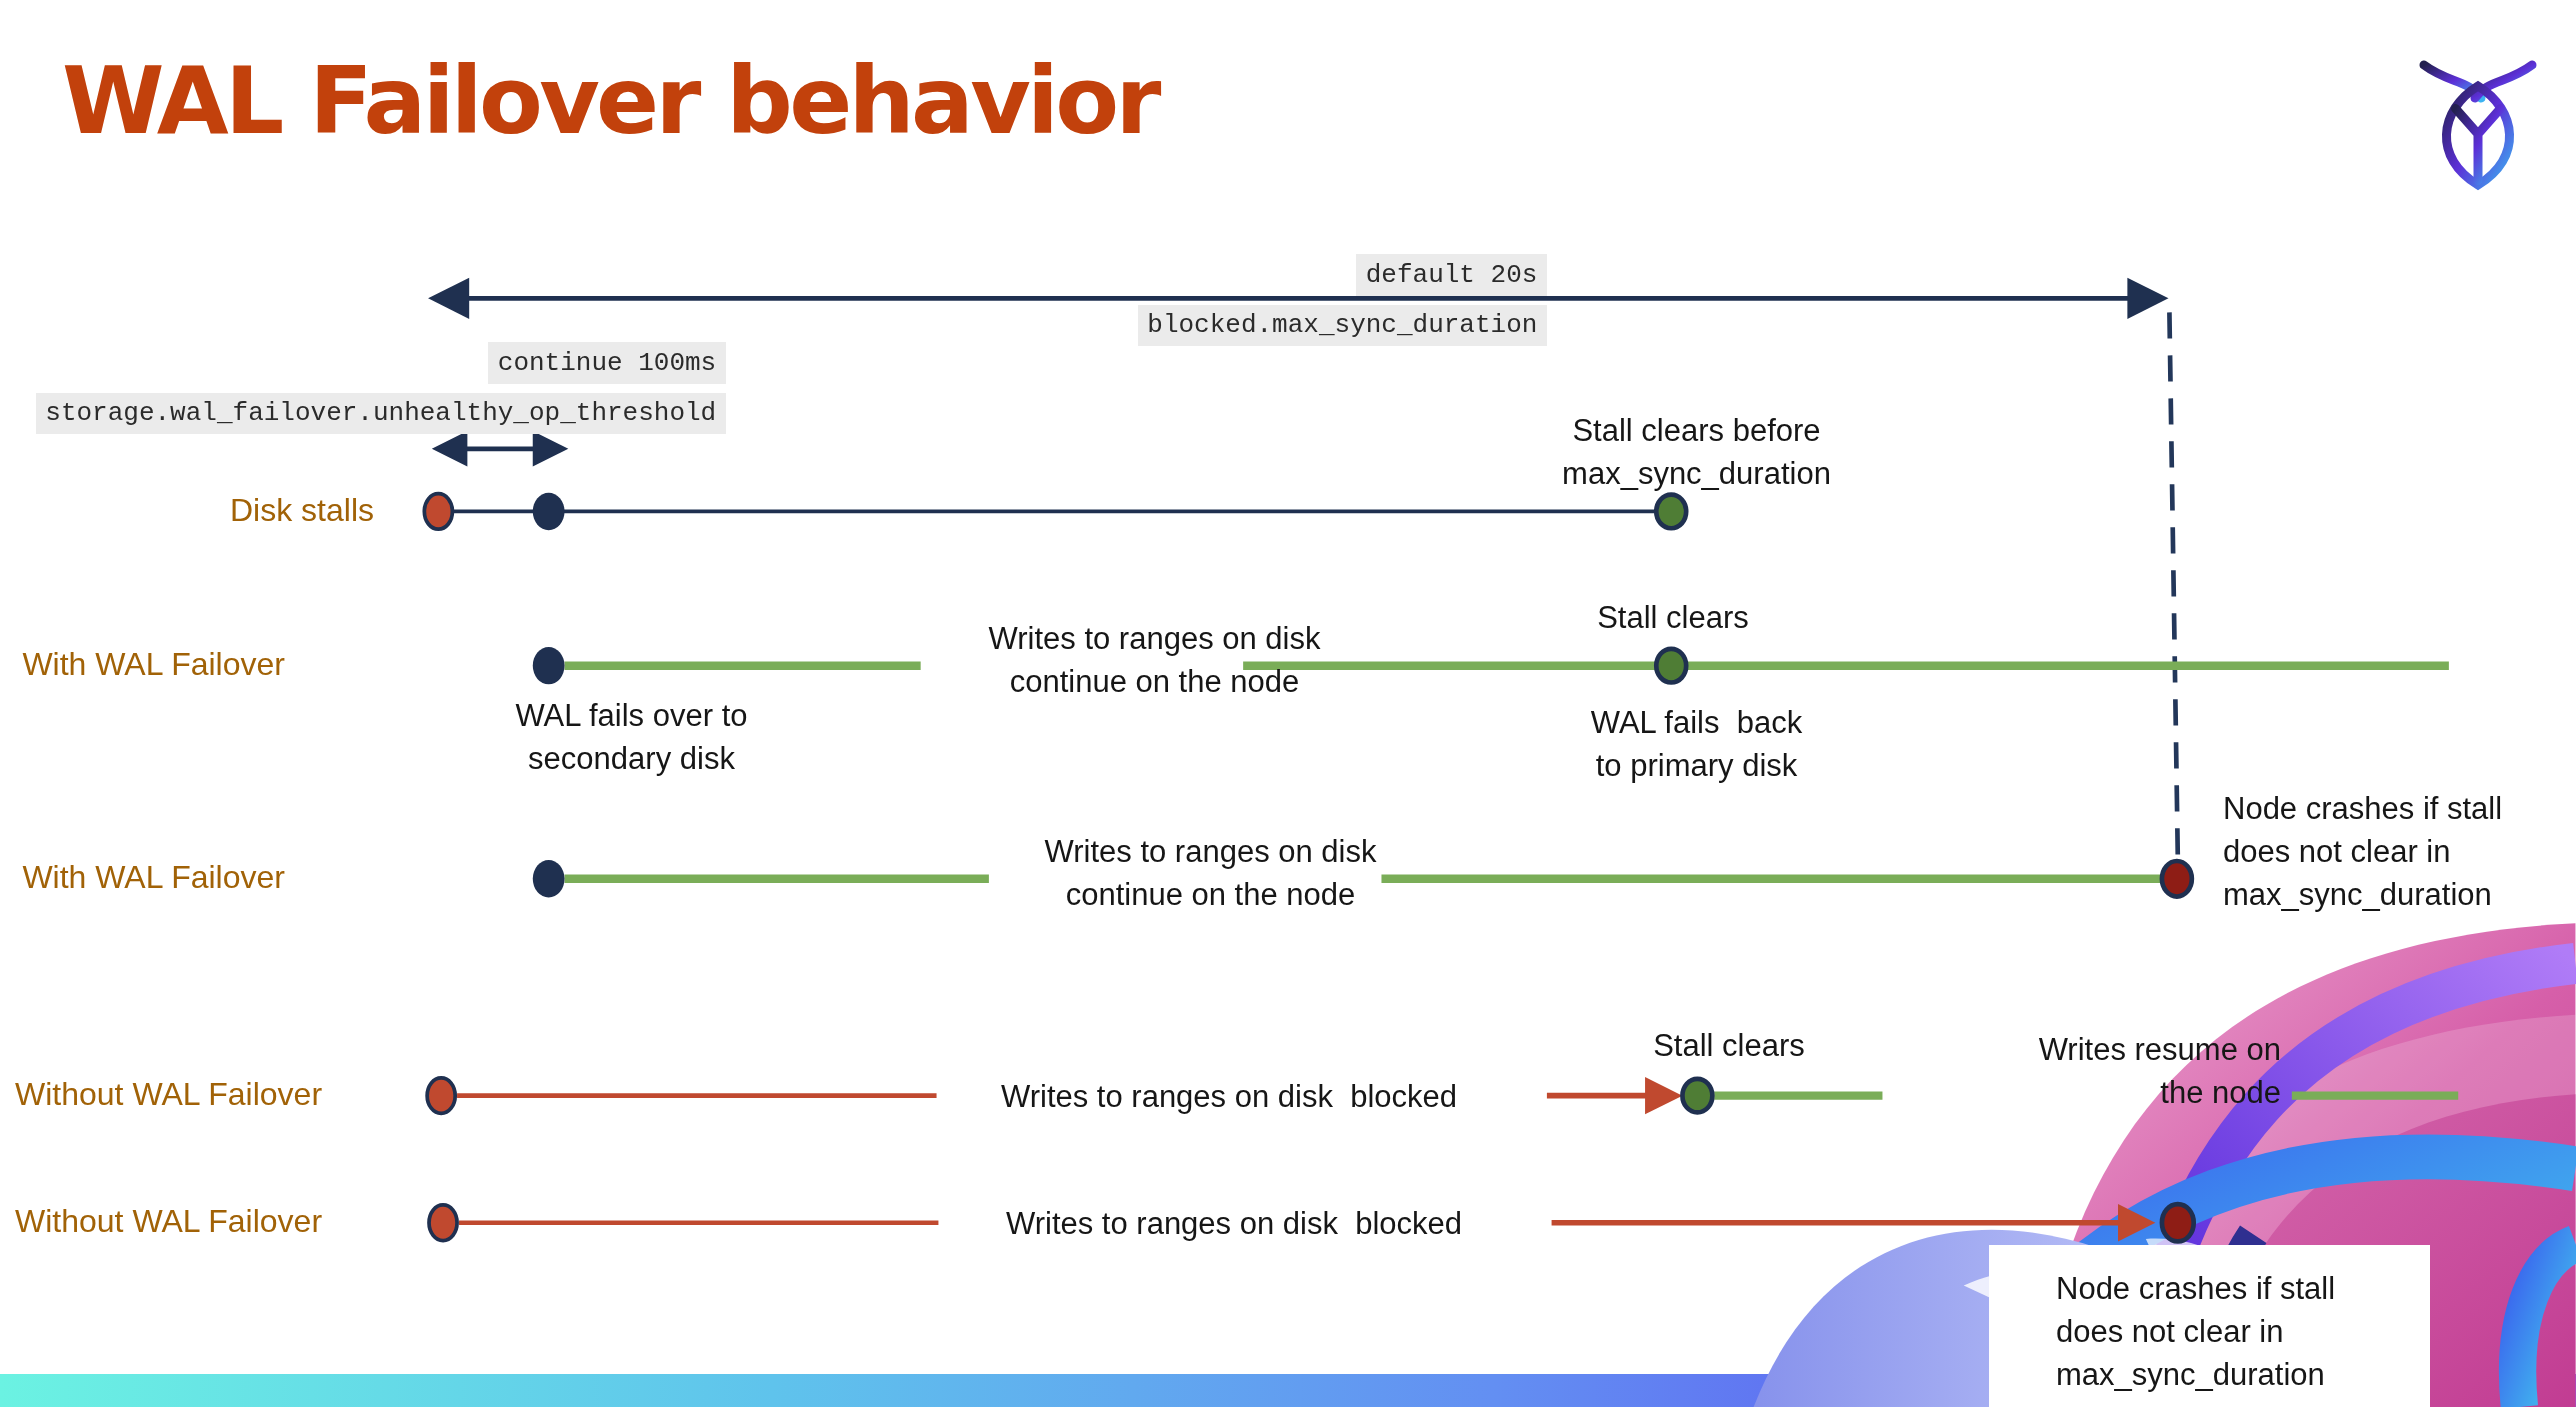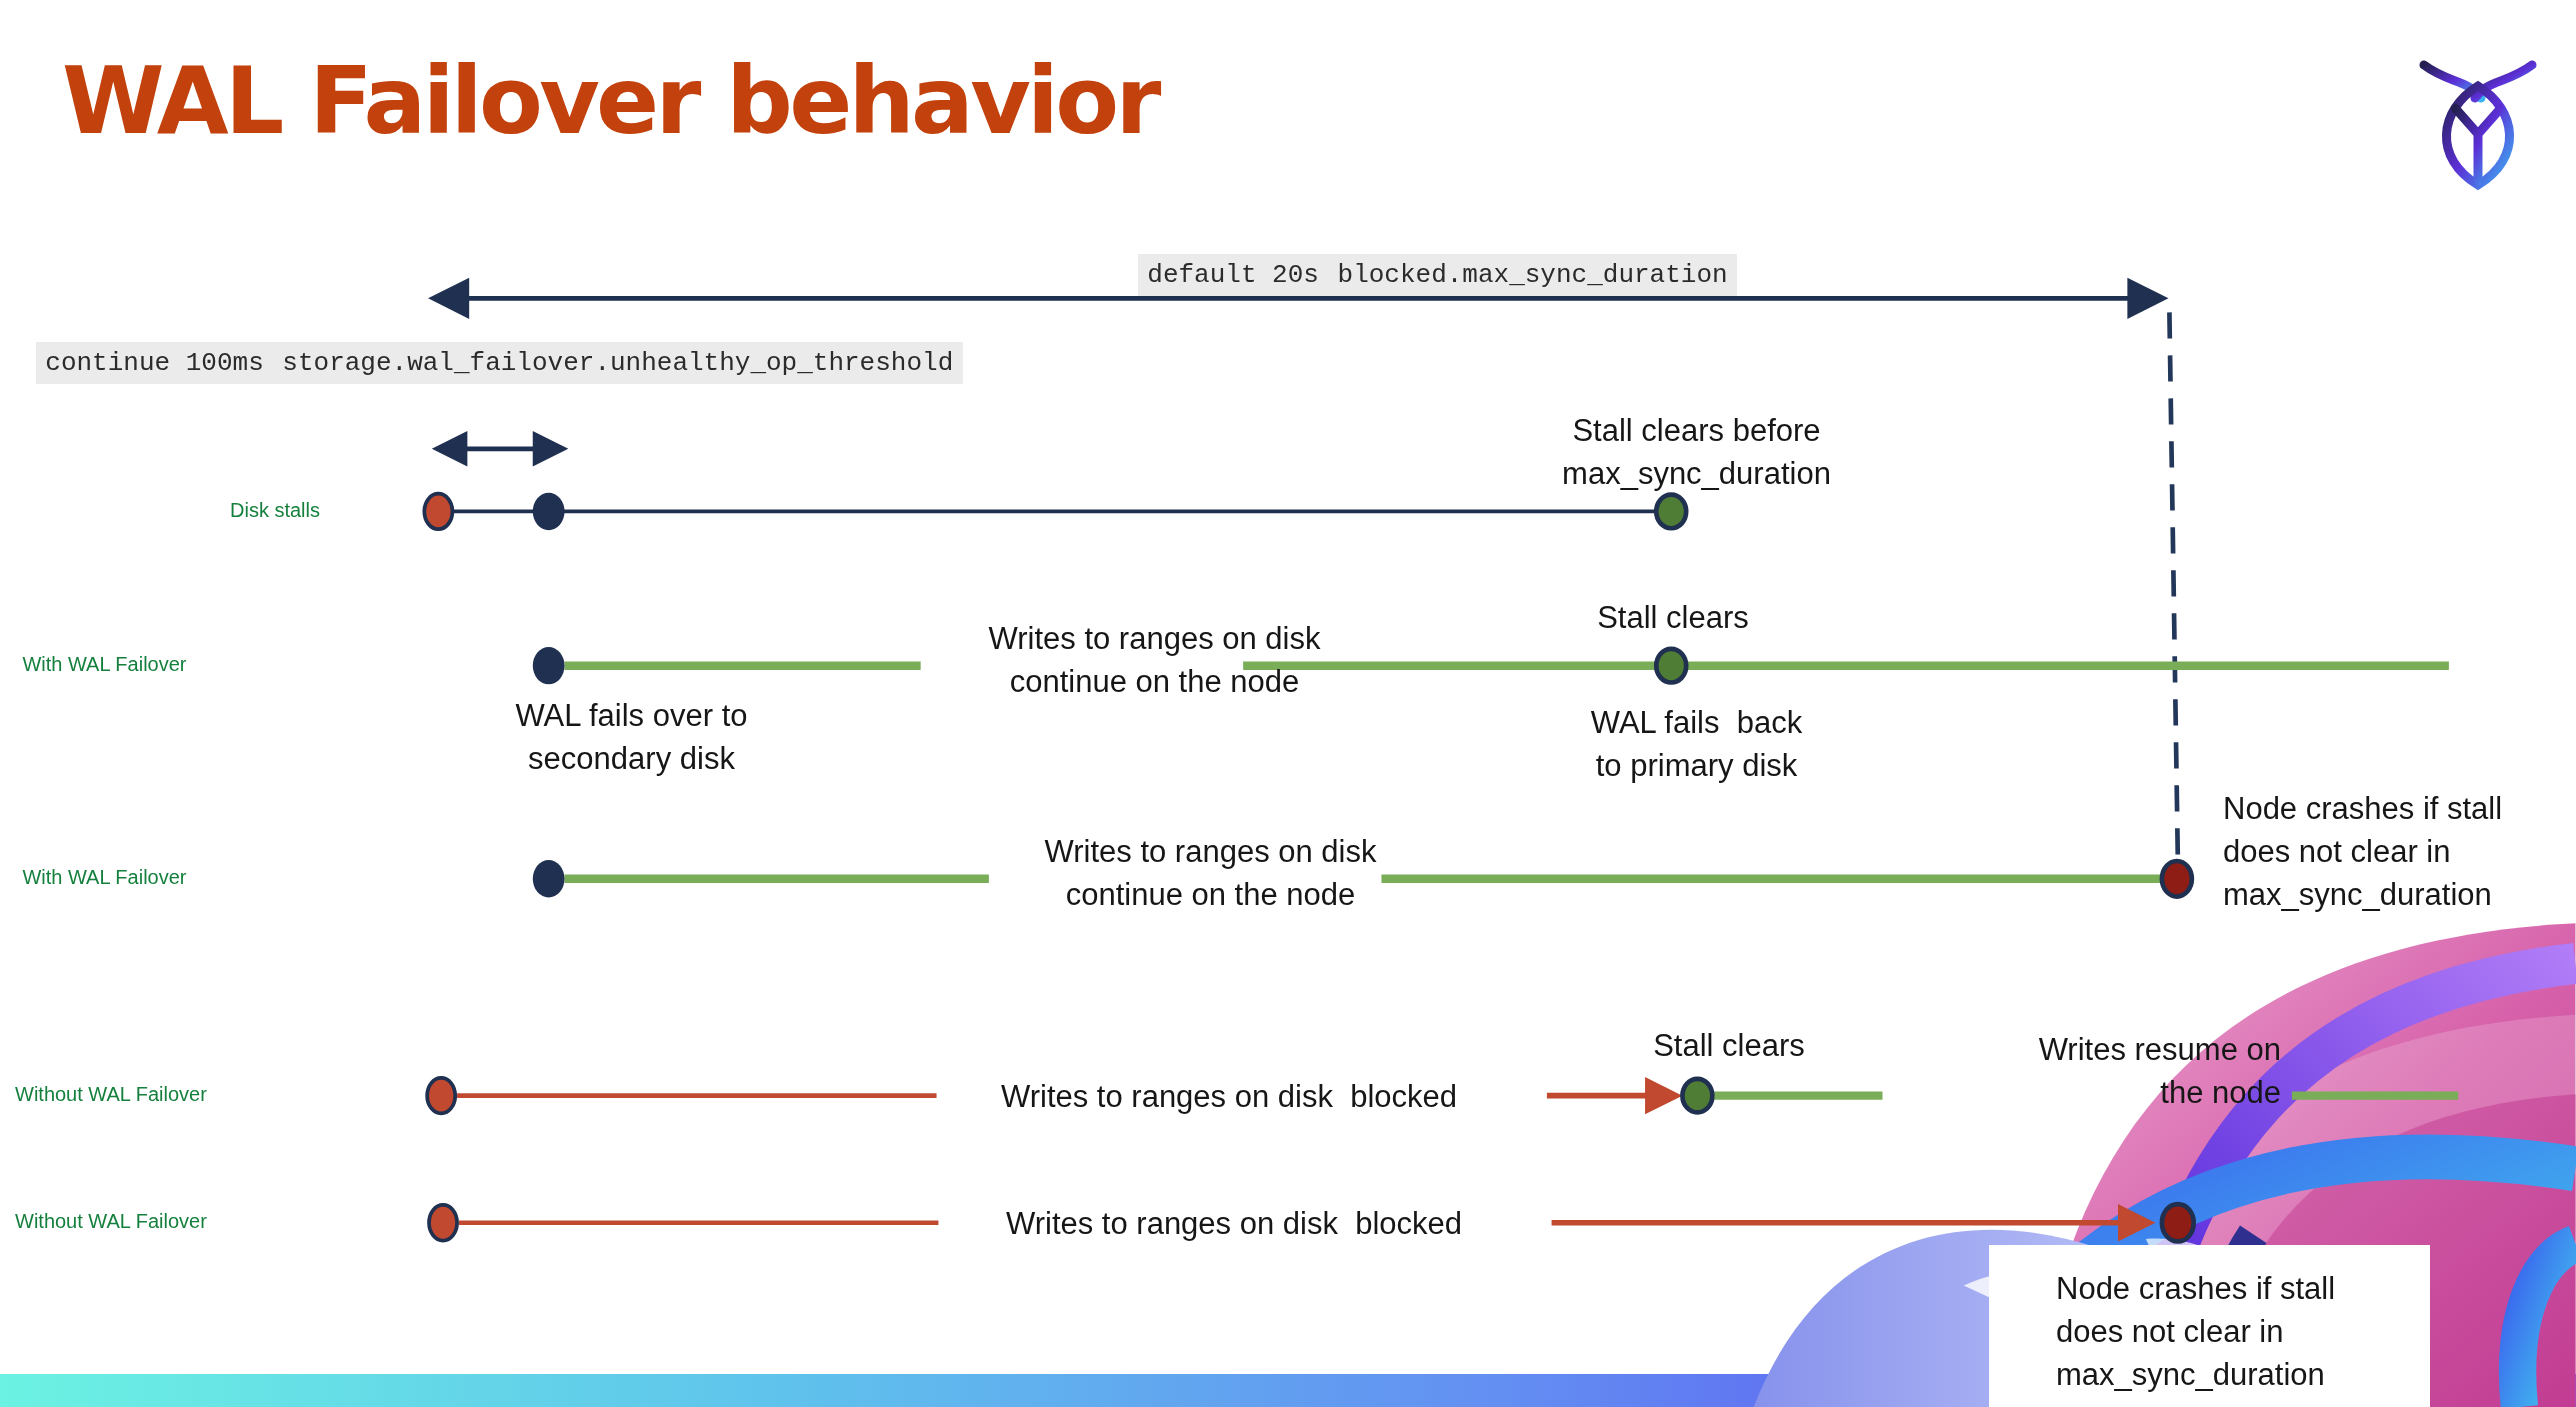--- a/index.html
+++ b/index.html
@@ -1,26 +1,26 @@
 <!DOCTYPE html>
 <html style="font-size:15px"><head>
 <meta charset="utf-8">
 <style>
   html,body{margin:0;padding:0;background:#fff;}
   .canvas{position:relative;width:2576px;height:1408px;background:#ffffff;overflow:hidden;
           font-family:"Liberation Sans","DejaVu Sans",sans-serif;}
   .abs{position:absolute;}
   .title{font-family:"DejaVu Sans","Liberation Sans",sans-serif;font-weight:bold;
          font-size:93px;line-height:105px;letter-spacing:-3.7px;color:#c2410c;}
-  .rowlabel{font-size:20px;line-height:41px;color:#15803d;white-space:pre-wrap;}
+  .rowlabel{font-size:32px;line-height:41px;color:#a16207;white-space:pre-wrap;}
   .txt{font-size:31px;line-height:43px;color:#161616;white-space:pre-wrap;}
   .center{text-align:center;}
   .code{font-family:"Liberation Mono","DejaVu Sans Mono",monospace;font-size:26px;line-height:36px;
         color:#2b2b2b;background:#ebebeb;padding:2.8px 9.3px;display:inline-block;white-space:pre;}
-  .codewrap{display:flex;flex-direction:row;align-items:flex-start;gap:0;}
+  .codewrap{display:flex;flex-direction:column;align-items:flex-end;gap:9px;}
   .bottom-bar{left:0;top:1374px;width:2576px;height:34px;
       background:linear-gradient(90deg,#6bf2e2 0%,#5fc3ec 30%,#638ff2 58%,#5d5cf1 80%,#7447ee 100%);}
   .crash-box{left:1989px;top:1245px;width:441px;height:163px;background:#ffffff;}
   .crash-box .txt{position:absolute;left:67px;top:22.4px;width:365px;}
   svg{display:block;}
 </style>
 </head>
 <body>
 
 <div class="canvas">

